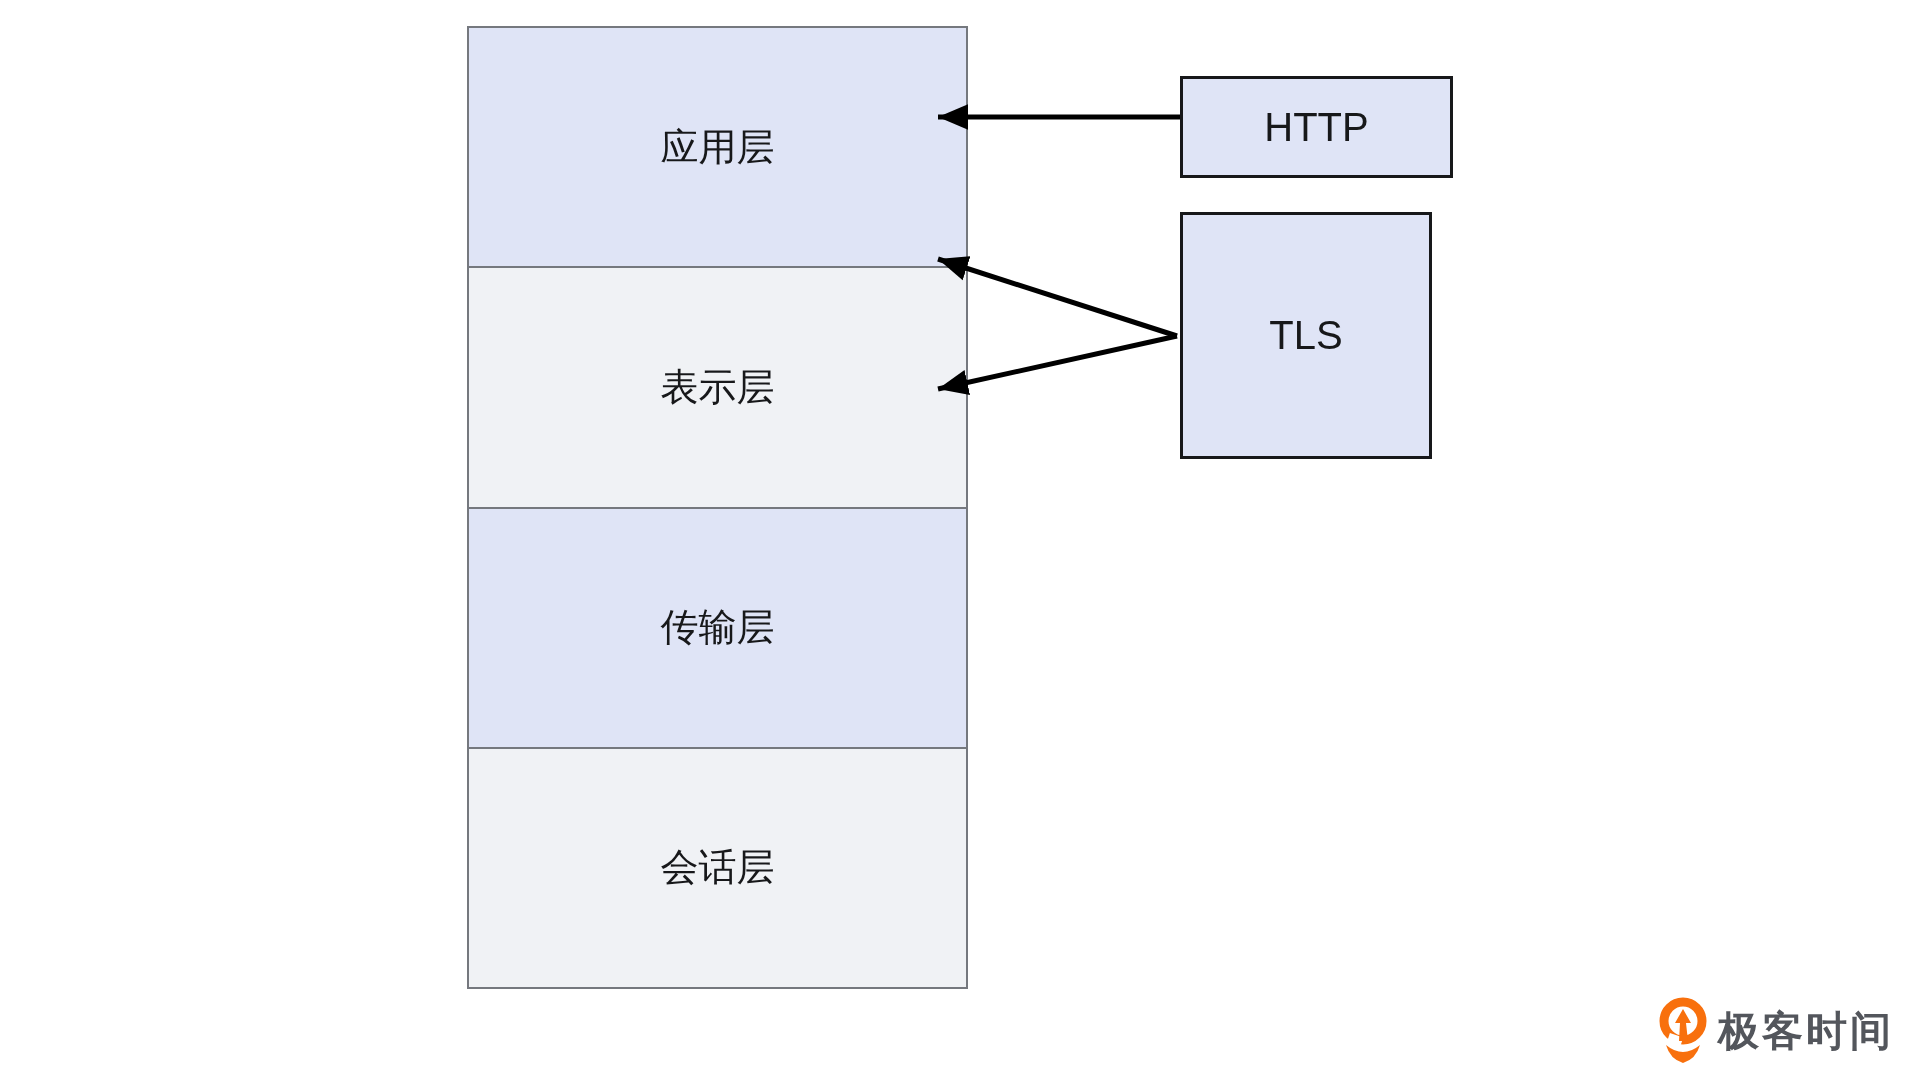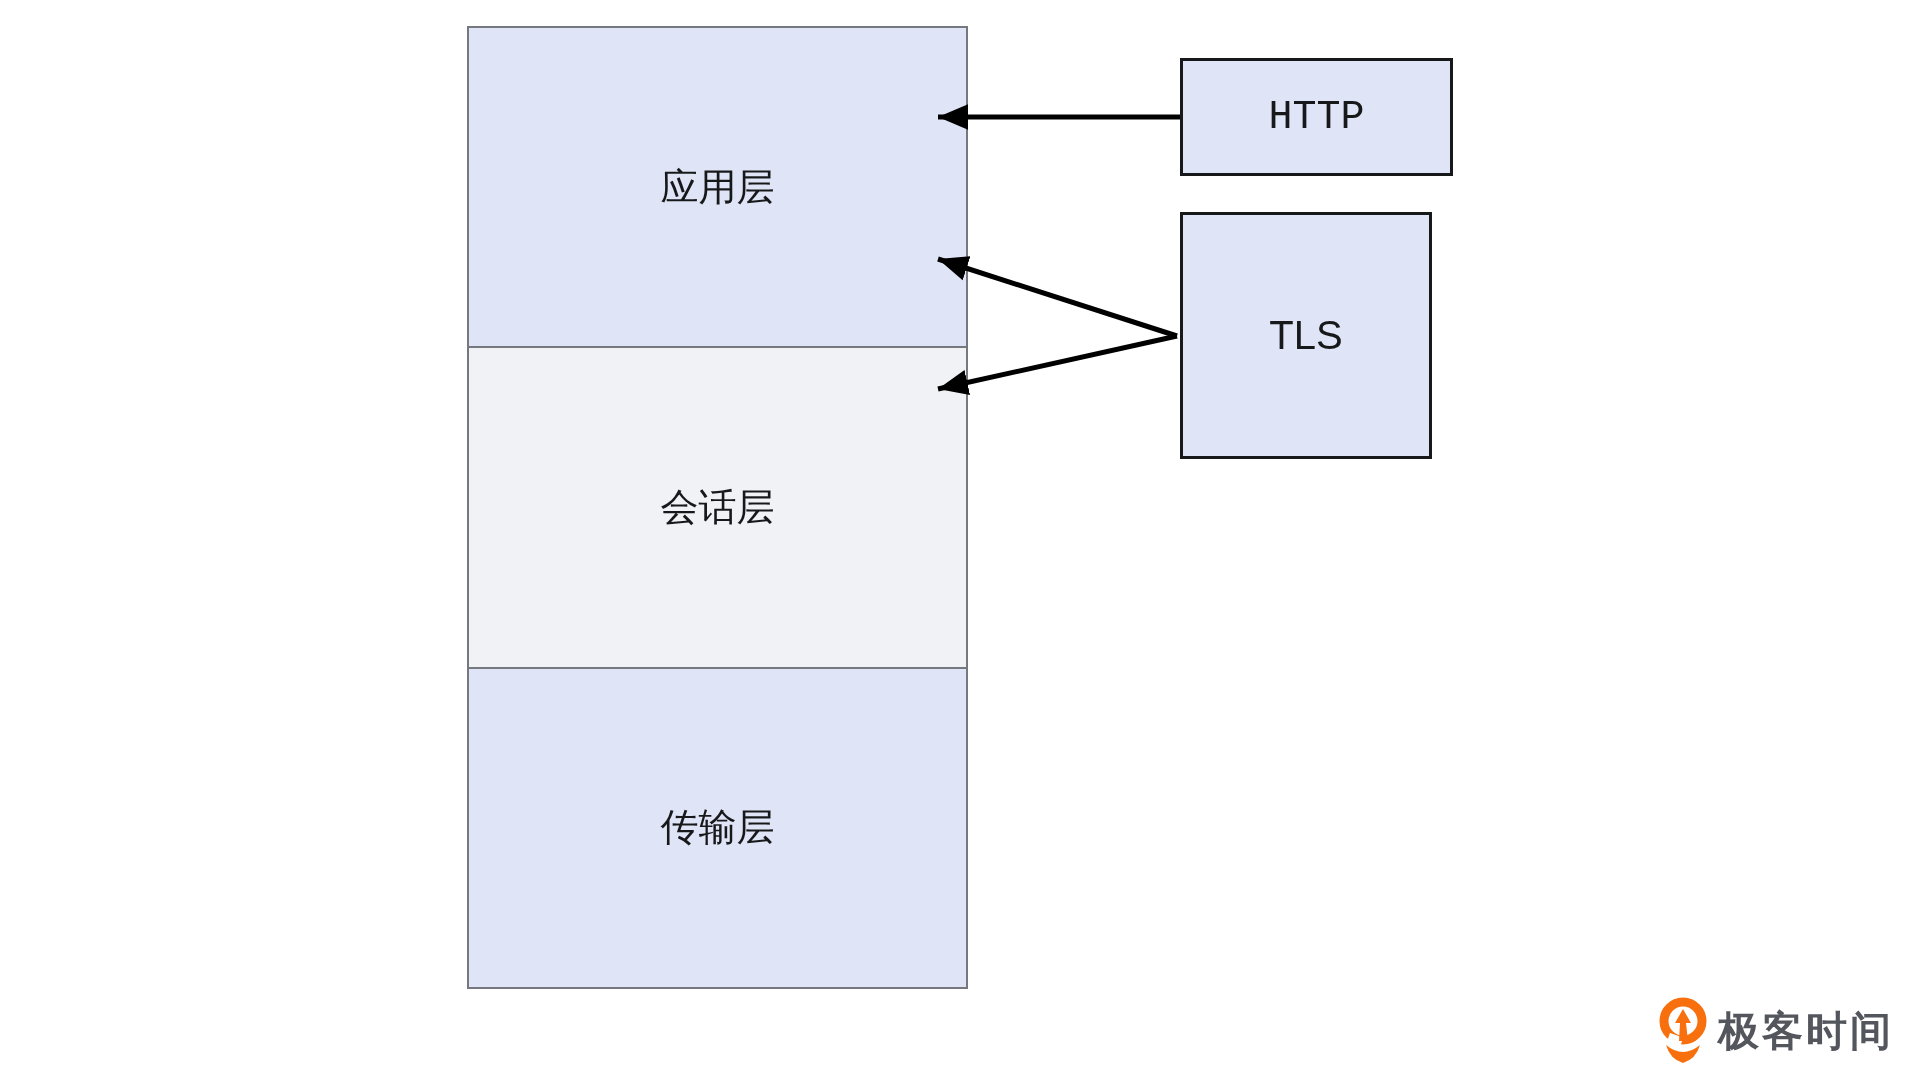--- a/index.html
+++ b/index.html
@@ -42,21 +42,21 @@
   .proto {
     position: absolute;
     background: var(--row-blue, #dfe4f6);
     border: 3px solid #17181a;
     display: flex;
     align-items: center;
     justify-content: center;
     font-size: 40px;
     color: #17181a;
   }
-  .proto.http { left: 1180px; top: 58px;  width: 273px; height: 118px; font-family: Liberation Mono, monospace; }
+  .proto.http { left: 1180px; top: 76px;  width: 273px; height: 102px; }
   .proto.tls  { left: 1180px; top: 212px; width: 252px; height: 247px; }
 
   
   svg.arrows {
     position: absolute;
     left: 0; top: 0;
     width: 1920px; height: 1080px;
     pointer-events: none;
   }
 
@@ -81,24 +81,27 @@
 </head>
 <body>
 
 <div class="canvas">
 
   <div class="stack">
     <div class="layer">
         <span>应用层</span>
       </div>
     <div class="layer">
-        <span>会话层</span>
+        <span>表示层</span>
       </div>
     <div class="layer">
         <span>传输层</span>
+      </div>
+    <div class="layer">
+        <span>会话层</span>
       </div>
   </div>
 
   <div class="proto http">
     <span>HTTP</span>
   </div>
   <div class="proto tls">
     <span>TLS</span>
   </div>
 

